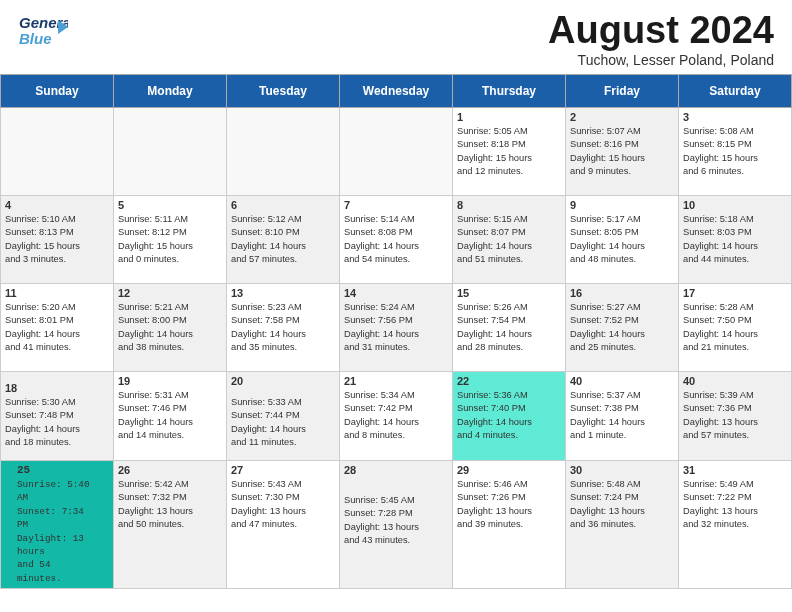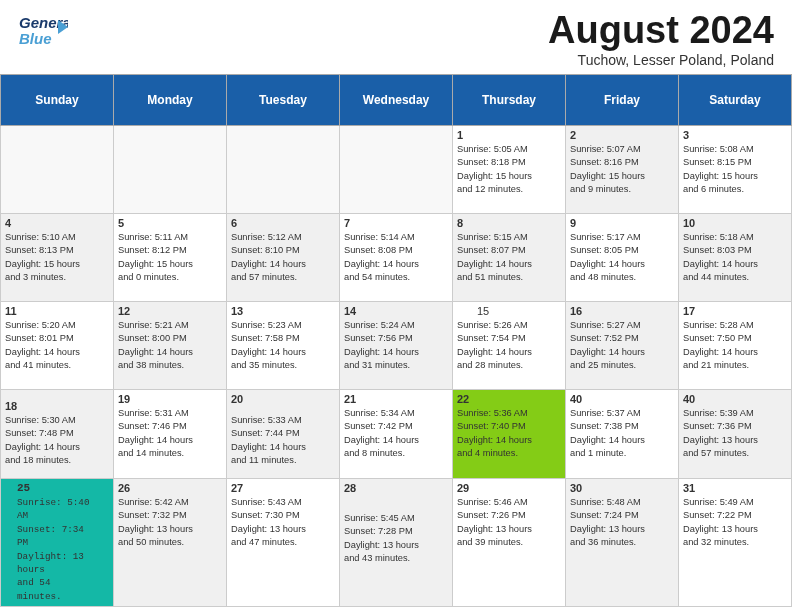--- a/index.html
+++ b/index.html
@@ -22,21 +22,21 @@
     <div style="font-size:38px; font-weight:bold; color:#1a1a1a; line-height:1.1; font-family:Arial;">August 2024</div>
     <div style="font-size:14px; color:#333; font-family:Arial;">Tuchow, Lesser Poland, Poland</div>
   </div>
 </div>
 
 <table style="width:100%; border-collapse:collapse; table-layout:fixed;">
   <thead>
     <tr>
     <th style="background: rgb(26, 95, 168); color: rgb(255, 255, 255); text-align: center; padding: 5px 2px; font-size: 12px; border: 1px solid rgb(170, 170, 170); font-family: Arial;">Sunday</th>
         <th style="background: rgb(26, 95, 168); color: rgb(255, 255, 255); text-align: center; padding: 5px 2px; font-size: 12px; border: 1px solid rgb(170, 170, 170); font-family: Arial;">Monday</th>
-        <th style="background: rgb(26, 95, 168); color: rgb(255, 255, 255); text-align: center; padding: 18px 2px; font-size: 12px; border: 1px solid rgb(170, 170, 170); font-family: Arial;">Tuesday</th>
+        <th style="background: rgb(26, 95, 168); color: rgb(255, 255, 255); text-align: center; padding: 9px 2px; font-size: 12px; border: 1px solid rgb(170, 170, 170); font-family: Arial;">Tuesday</th>
         <th style="background: rgb(26, 95, 168); color: rgb(255, 255, 255); text-align: center; padding: 5px 2px; font-size: 12px; border: 1px solid rgb(170, 170, 170); font-family: Arial;">Wednesday</th>
         <th style="background: rgb(26, 95, 168); color: rgb(255, 255, 255); text-align: center; padding: 5px 2px; font-size: 12px; border: 1px solid rgb(170, 170, 170); font-family: Arial;">Thursday</th>
         <th style="background: rgb(26, 95, 168); color: rgb(255, 255, 255); text-align: center; padding: 5px 2px; font-size: 12px; border: 1px solid rgb(170, 170, 170); font-family: Arial;">Friday</th>
         <th style="background: rgb(26, 95, 168); color: rgb(255, 255, 255); text-align: center; padding: 5px 2px; font-size: 12px; border: 1px solid rgb(170, 170, 170); font-family: Arial;">Saturday</th>
       </tr>
   </thead>
   <tbody id="calendar-body">
   <tr>
         <td style="border: 1px solid rgb(204, 204, 204); padding: 3px 4px; vertical-align: top; font-size: 9.3px; color: rgb(51, 51, 51); font-family: Arial; height: 88px; width: 113px; background: rgb(248, 248, 248);"></td>
         <td style="border: 1px solid rgb(204, 204, 204); padding: 3px 4px; vertical-align: top; font-size: 9.3px; color: rgb(51, 51, 51); font-family: Arial; height: 88px; width: 113px; background: rgb(248, 248, 248);"></td>
@@ -138,21 +138,21 @@
 and 35 minutes.</div>
         </td>
         <td style="border: 1px solid rgb(204, 204, 204); padding: 3px 4px; vertical-align: top; font-size: 9.3px; color: rgb(51, 51, 51); font-family: Arial; height: 88px; width: 113px; background: rgb(240, 240, 240);">
           <span style="font-weight: bold; font-size: 11px; display: block; margin-bottom: 2px;">14</span>
           <div style="line-height: 1.45; font-size: 9.3px; white-space: pre-line;">Sunrise: 5:24 AM
 Sunset: 7:56 PM
 Daylight: 14 hours
 and 31 minutes.</div>
         </td>
         <td style="border: 1px solid rgb(204, 204, 204); padding: 3px 4px; vertical-align: top; font-size: 9.3px; color: rgb(51, 51, 51); font-family: Arial; height: 88px; width: 113px; background: rgb(255, 255, 255);">
-          <span style="font-weight: normal; font-size: 11px; display: block; margin-bottom: 2px; margin-left: 20px;">15</span>
+          <span style="font-weight: bold; font-size: 11px; display: block; margin-bottom: 2px;">15</span>
           <div style="line-height: 1.45; font-size: 9.3px; white-space: pre-line;">Sunrise: 5:26 AM
 Sunset: 7:54 PM
 Daylight: 14 hours
 and 28 minutes.</div>
         </td>
         <td style="border: 1px solid rgb(204, 204, 204); padding: 3px 4px; vertical-align: top; font-size: 9.3px; color: rgb(51, 51, 51); font-family: Arial; height: 88px; width: 113px; background: rgb(240, 240, 240);">
           <span style="font-weight: bold; font-size: 11px; display: block; margin-bottom: 2px;">16</span>
           <div style="line-height: 1.45; font-size: 9.3px; white-space: pre-line;">Sunrise: 5:27 AM
 Sunset: 7:52 PM
 Daylight: 14 hours
@@ -188,21 +188,21 @@
 Daylight: 14 hours
 and 11 minutes.</div>
         </td>
         <td style="border: 1px solid rgb(204, 204, 204); padding: 3px 4px; vertical-align: top; font-size: 9.3px; color: rgb(51, 51, 51); font-family: Arial; height: 88px; width: 113px; background: rgb(255, 255, 255);">
           <span style="font-weight: bold; font-size: 11px; display: block; margin-bottom: 2px;">21</span>
           <div style="line-height: 1.45; font-size: 9.3px; white-space: pre-line;">Sunrise: 5:34 AM
 Sunset: 7:42 PM
 Daylight: 14 hours
 and 8 minutes.</div>
         </td>
-        <td style="border: 1px solid rgb(204, 204, 204); padding: 3px 4px; vertical-align: top; font-size: 9.3px; color: rgb(51, 51, 51); font-family: Arial; height: 88px; width: 113px; background: #84cc16;">
+        <td style="border: 1px solid rgb(204, 204, 204); padding: 3px 4px; vertical-align: top; font-size: 9.3px; color: rgb(51, 51, 51); font-family: Arial; height: 88px; width: 113px; background: #5eead4;">
           <span style="font-weight: bold; font-size: 11px; display: block; margin-bottom: 2px;">22</span>
           <div style="line-height: 1.45; font-size: 9.3px; white-space: pre-line;">Sunrise: 5:36 AM
 Sunset: 7:40 PM
 Daylight: 14 hours
 and 4 minutes.</div>
         </td>
         <td style="border: 1px solid rgb(204, 204, 204); padding: 3px 4px; vertical-align: top; font-size: 9.3px; color: rgb(51, 51, 51); font-family: Arial; height: 88px; width: 113px; background: rgb(255, 255, 255);">
           <span style="font-weight: bold; font-size: 11px; display: block; margin-bottom: 2px;">40</span>
           <div style="line-height: 1.45; font-size: 9.3px; white-space: pre-line;">Sunrise: 5:37 AM
 Sunset: 7:38 PM

